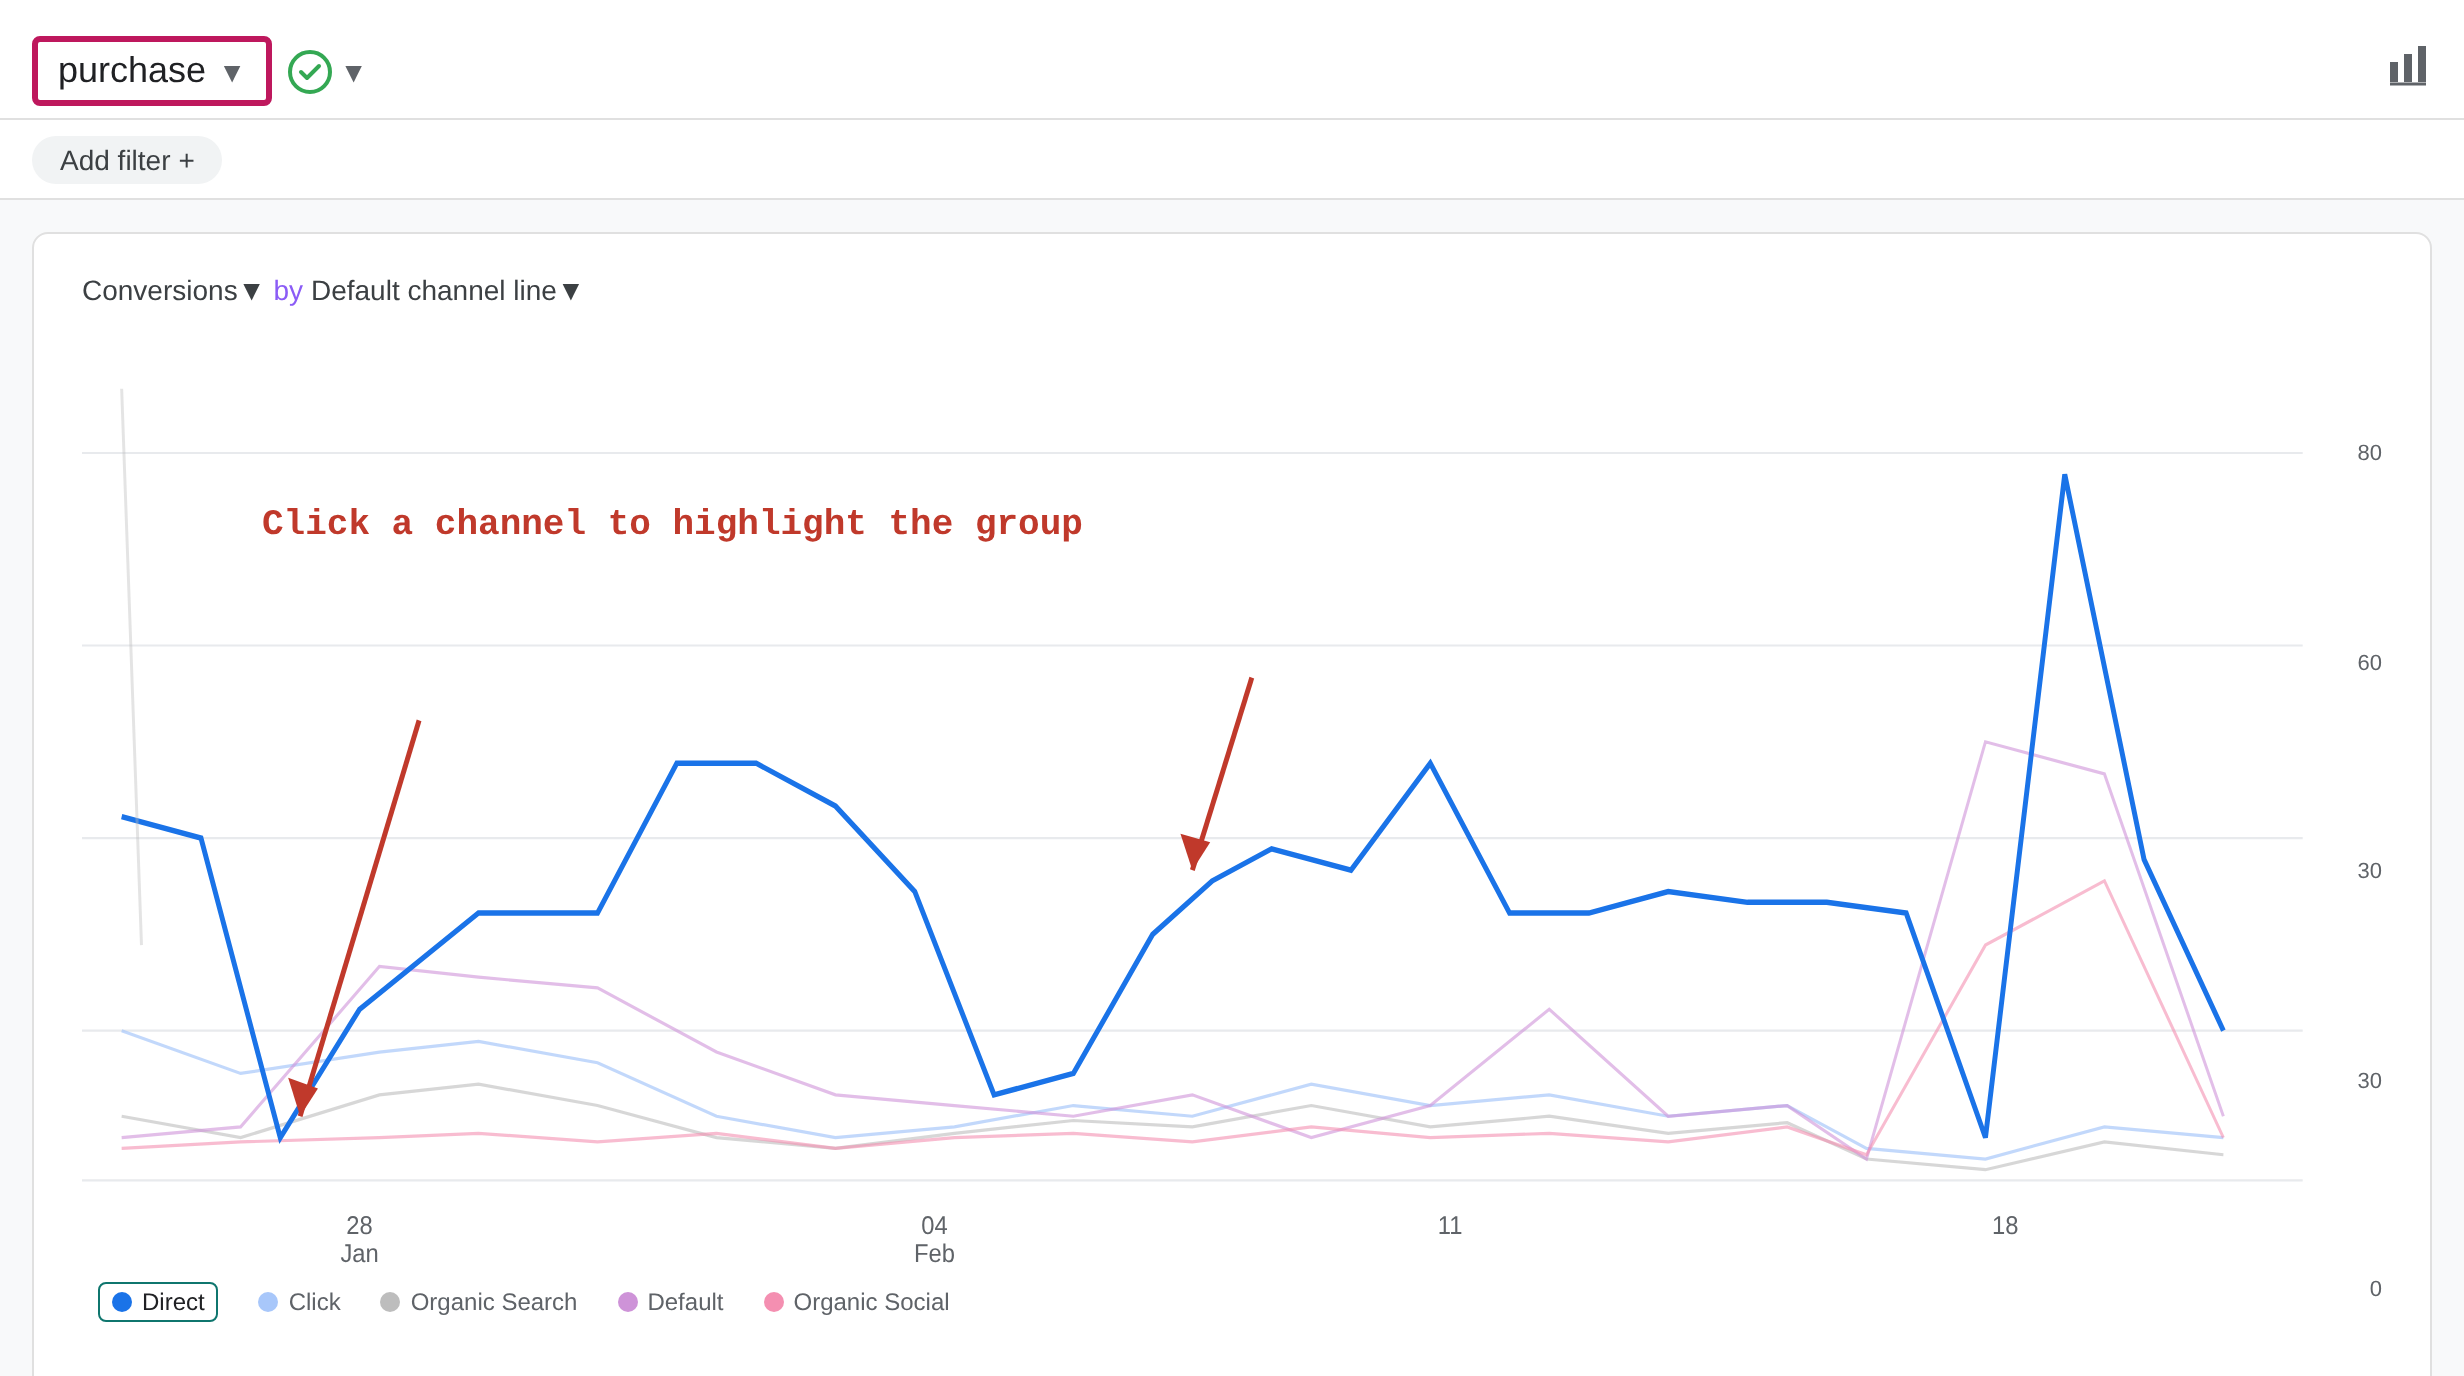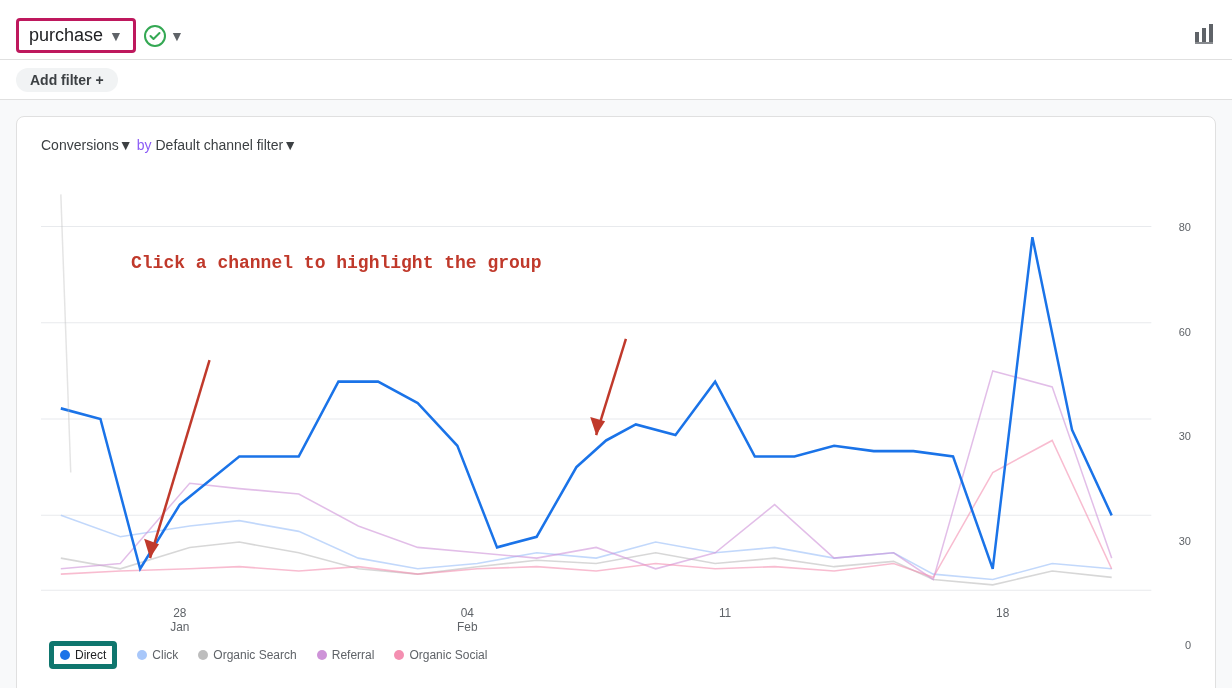--- a/index.html
+++ b/index.html
@@ -89,21 +89,20 @@
       display: flex;
       align-items: flex-end;
       gap: 4px;
       background: #f1f3f4;
       border: none;
       border-radius: 20px;
       padding: 4px 14px;
       font-size: 14px;
       color: #3c4043;
       cursor: pointer;
-      font-weight: bold;
     }
 
     .chart-container {
       background: #fff;
       margin: 16px;
       border-radius: 8px;
       border: 1px solid #e0e0e0;
       padding: 20px 24px 16px 24px;
       height: 664px;
     }
@@ -191,21 +190,21 @@
       color: #5f6368;
     }
 
     .legend-dot {
       width: 10px;
       height: 10px;
       border-radius: 50%;
     }
 
     .legend-item.highlighted {
-      border: 5px solid #0f766e;
+      border: 1px solid #0f766e;
       border-radius: 4px;
       padding: 2px 6px;
     }
 
     .legend-item.highlighted .legend-label {
       color: #202124;
       font-weight: 500;
     }
   </style>
 </head>
@@ -248,21 +247,21 @@
 
 <div class="chart-container">
 
   <div class="chart-header">
     <span class="chart-title-dropdown">
       <span>Conversions</span>
       <span> ▼</span>
     </span>
     <span class="chart-title-text">by</span>
     <span class="chart-title-dropdown">
-      <span>Default channel filter</span>
+      <span>Default channel line</span>
       <span> ▼</span>
     </span>
   </div>
 
   <div class="chart-area">
 
     <div class="annotation-text">Click a channel to highlight the group</div>
 
     <svg class="arrow-svg" viewBox="0 0 1160 430" preserveAspectRatio="none">
 
@@ -318,20 +317,20 @@
     <div class="legend-item">
       <div class="legend-dot" style="background:#a8c7fa"></div>
       <span class="legend-label">Click</span>
     </div>
     <div class="legend-item">
       <div class="legend-dot" style="background:#bdbdbd"></div>
       <span class="legend-label">Organic Search</span>
     </div>
     <div class="legend-item">
       <div class="legend-dot" style="background:#ce93d8"></div>
-      <span class="legend-label">Referral</span>
+      <span class="legend-label">Default</span>
     </div>
     <div class="legend-item">
       <div class="legend-dot" style="background:#f48fb1"></div>
       <span class="legend-label">Organic Social</span>
     </div>
   </div>
 </div>
 
 </body></html>

